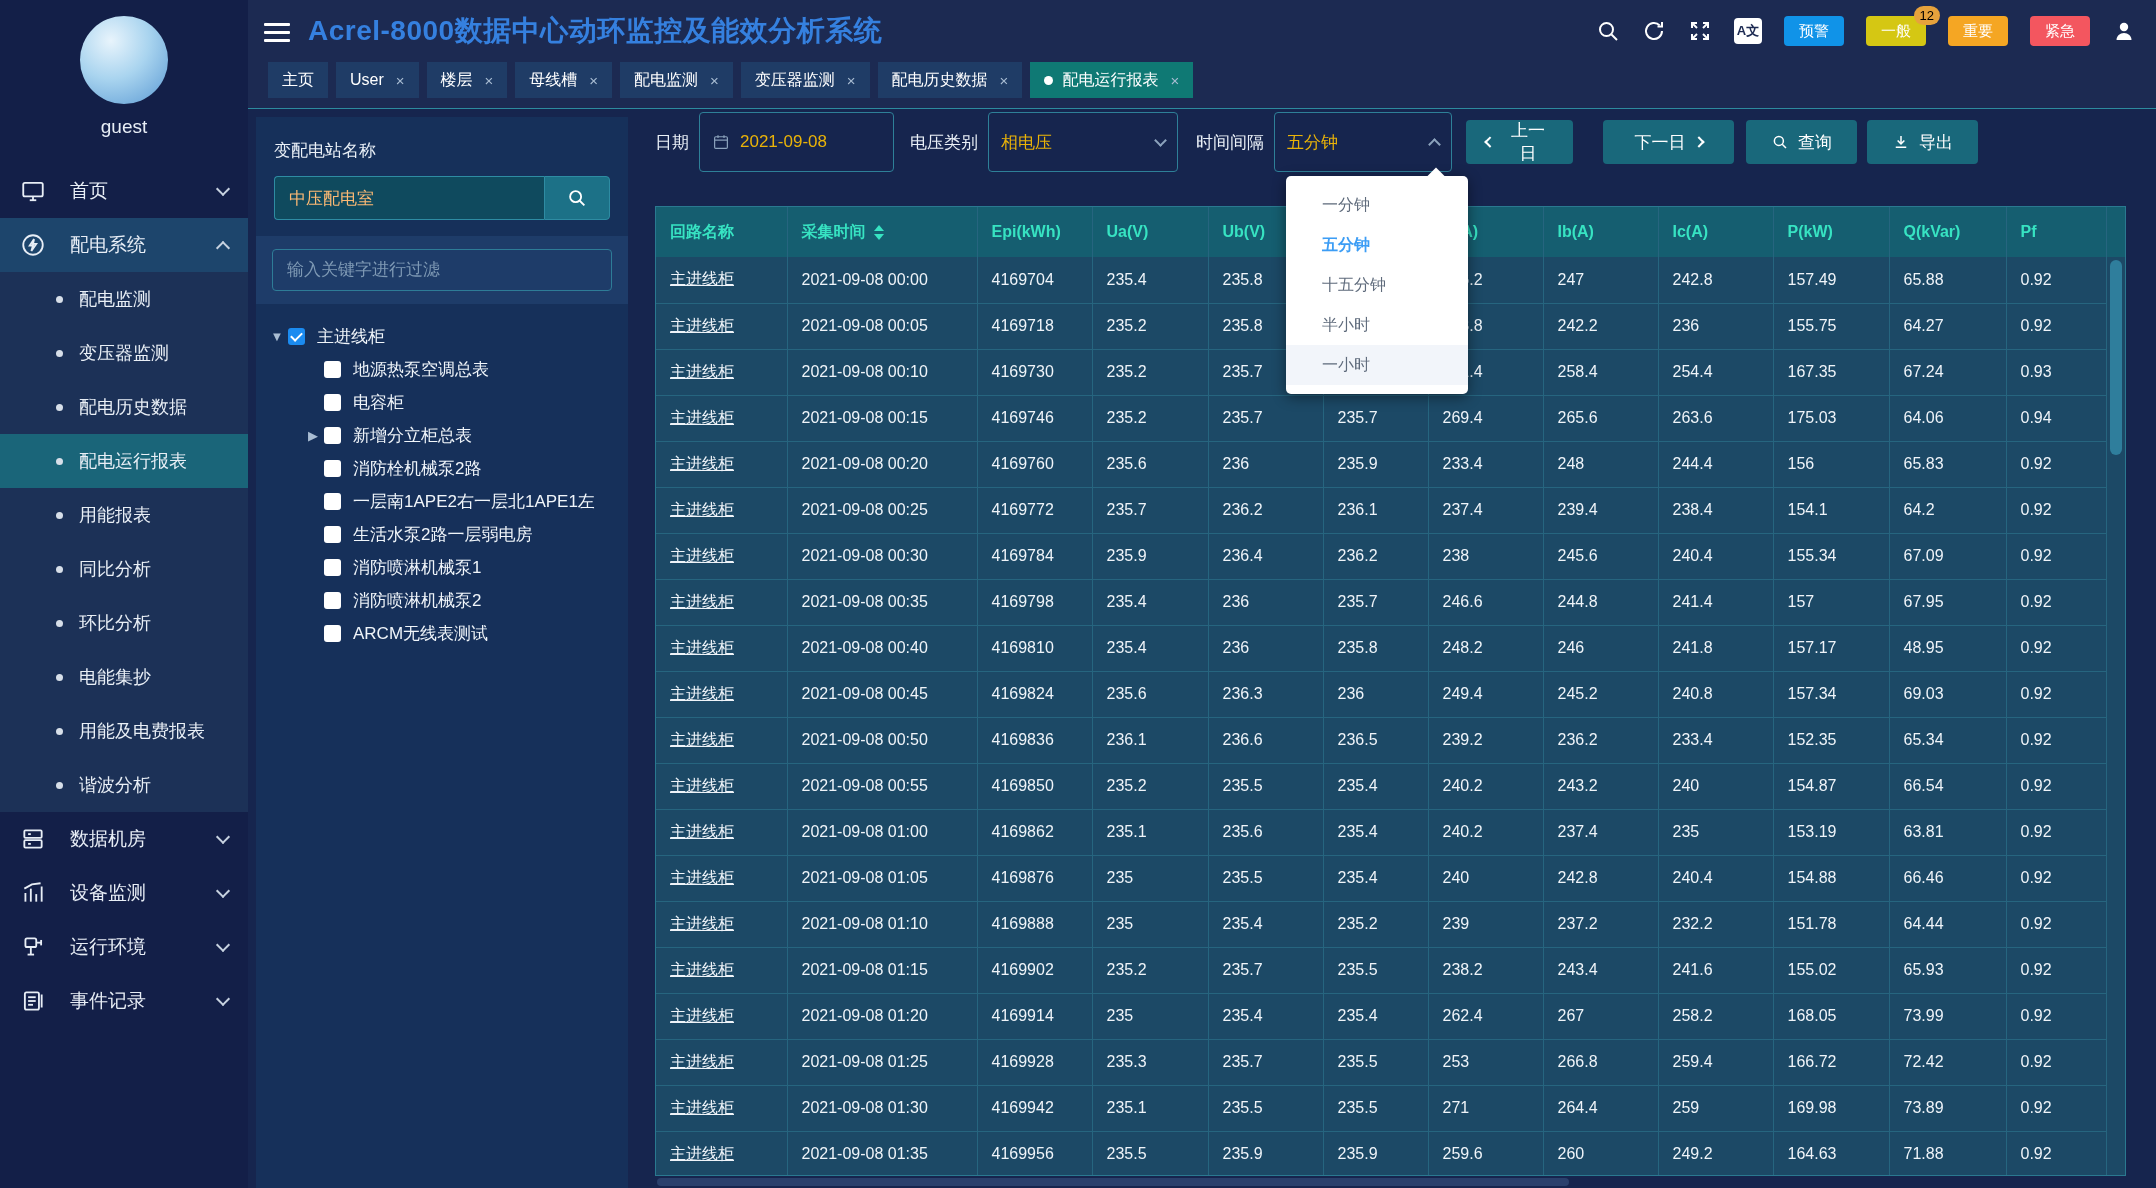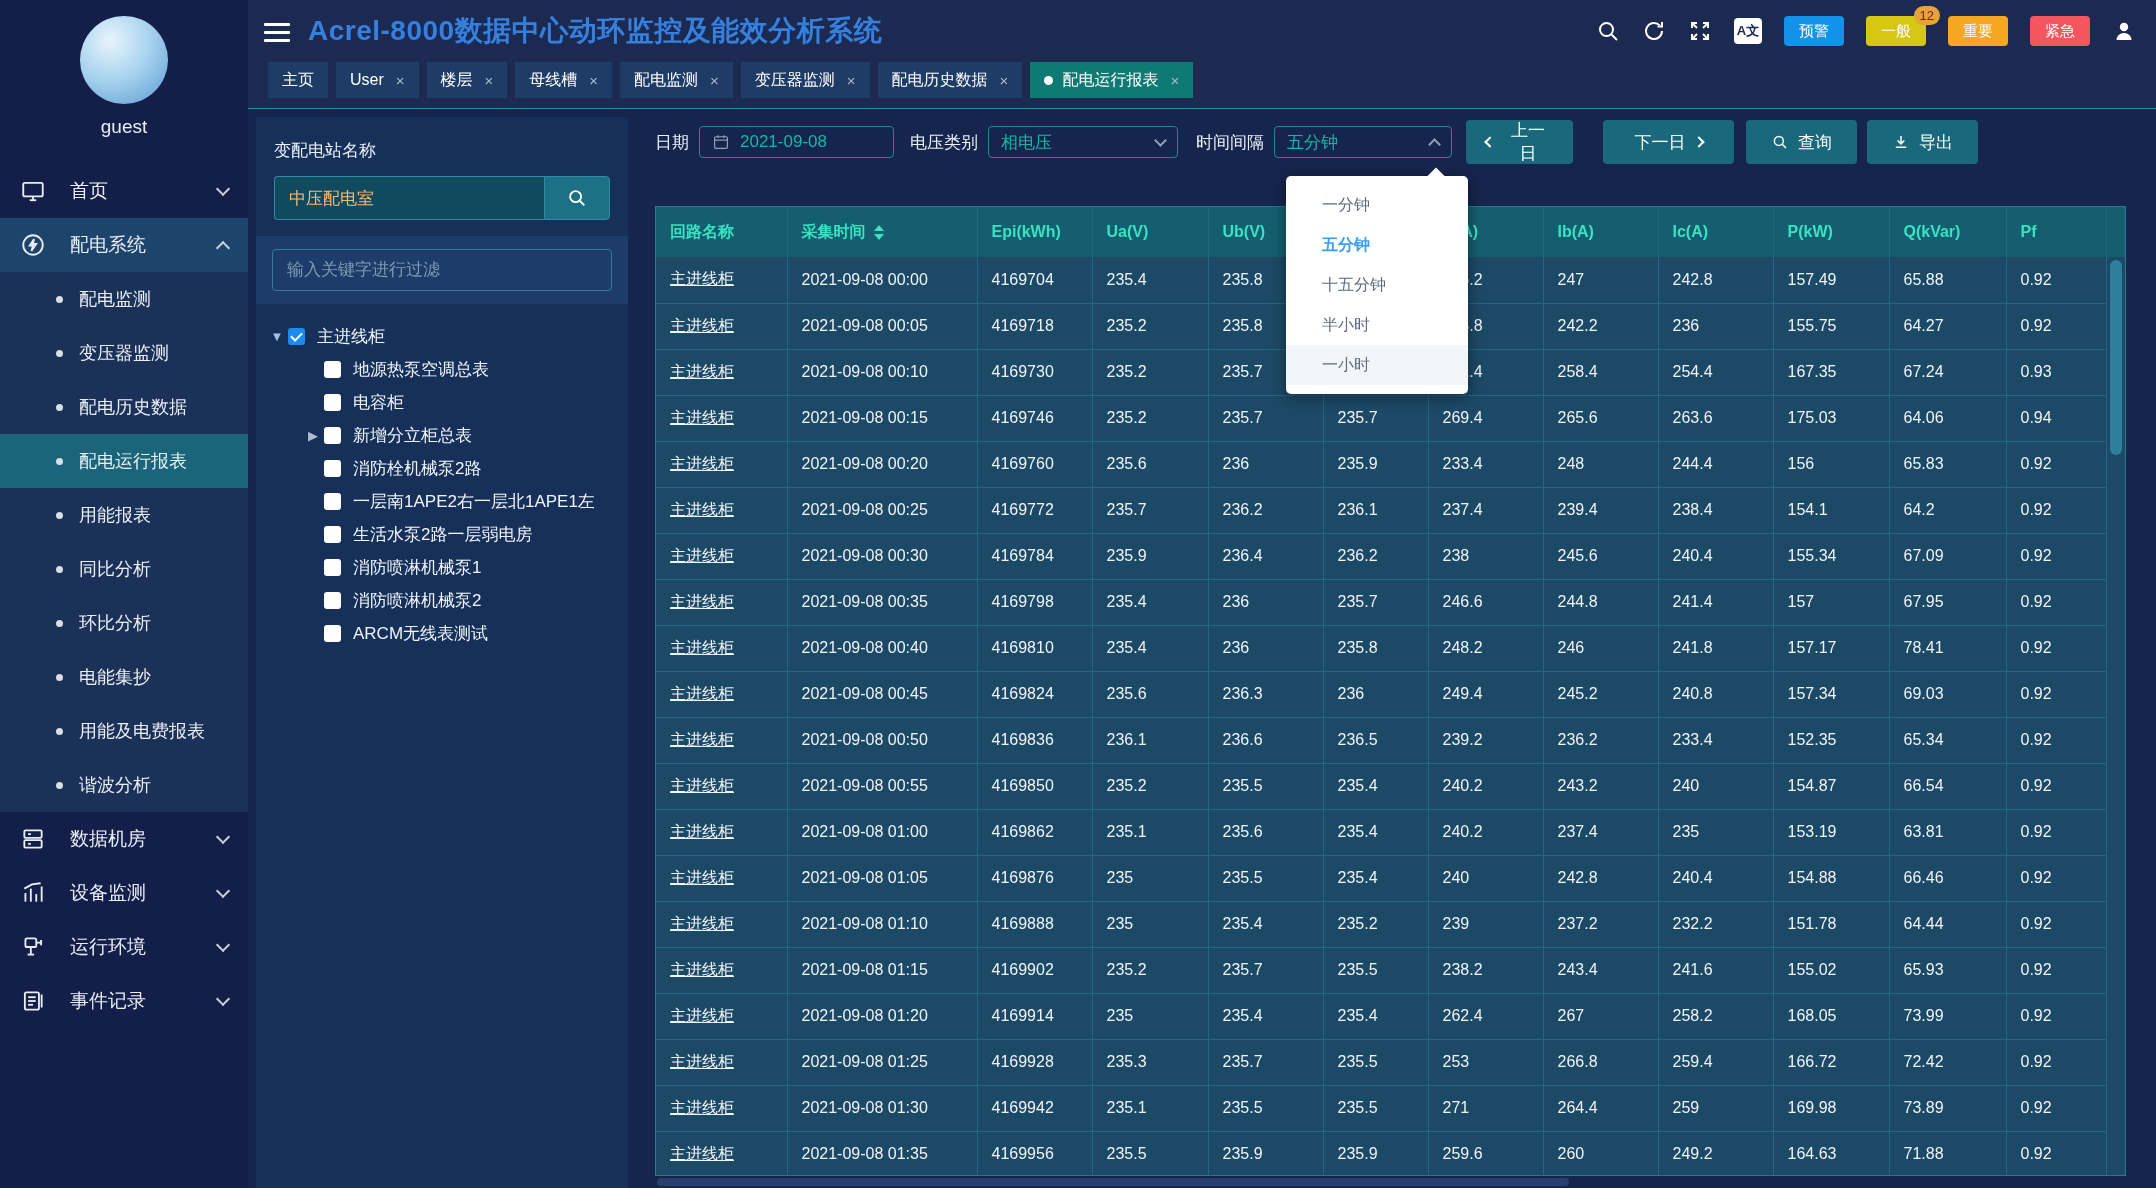--- a/index.html
+++ b/index.html
@@ -32,21 +32,21 @@
   .hamburger i { height:3px; background:#fff; border-radius:1px; }
   .hamburger i:nth-child(1) { width:26px; } .hamburger i:nth-child(2) { width:26px; } .hamburger i:nth-child(3) { width:26px; }
   .page-title { margin-left:18px; color:#3580DF; font-size:28px; font-weight:bold; letter-spacing:0.5px; white-space:nowrap; }
   .top-icons { margin-left:auto; display:flex; align-items:center; gap:22px; }
   .tool-icon { width:24px; height:24px; display:flex; cursor:pointer; }
   .tool-icon svg { stroke:#fff; fill:none; stroke-width:2; }
   .lang-box { width:28px; height:26px; background:#fff; border-radius:4px; color:#1C2A52; font-size:13px; font-weight:bold;
               display:flex; align-items:center; justify-content:center; cursor:pointer; }
   .alarm-btn { position:relative; min-width:60px; height:30px; border:none; border-radius:4px; color:#fff; font-size:15px;
                font-family:inherit; padding:0 12px; cursor:pointer; }
-  .badge { position:absolute; top:-10px; right:-14px; background:#E6A23C; color:#7f1d1d; font-size:13px; height:19px; min-width:19px;
+  .badge { position:absolute; top:-10px; right:-14px; background:#E6A23C; color:#000000; font-size:13px; height:19px; min-width:19px;
            padding:0 6px; border-radius:10px; line-height:19px; }
   .user-icon svg { fill:#fff; stroke:none; }
 
   
   .tabbar { position:absolute; left:20px; top:62px; display:flex; gap:8px; }
   .tab { height:36px; background:#1F3C66; color:#fff; font-size:16px; display:flex; align-items:center; padding:0 14px; cursor:pointer; }
   .tab.active { background:#0F7974; }
   .tab .dot { width:9px; height:9px; border-radius:50%; background:#fff; margin-right:9px; font-size:0; }
   .tab .dot:empty { display:none; }
   .tab-close { margin-left:12px; color:#A9BDD3; font-size:15px; }
@@ -75,21 +75,21 @@
   .tree-row.child { padding-left:36px; }
   .cb { width:17px; height:17px; border-radius:3px; background:#fff; margin-right:12px; flex:none; position:relative; }
   .cb.checked { background:#1B8BF0; }
   .cb.checked::after { content:""; position:absolute; left:5px; top:2px; width:5px; height:9px;
                        border-right:2px solid #fff; border-bottom:2px solid #fff; transform:rotate(45deg); }
 
   
   .main { position:absolute; left:407px; right:30px; top:0; bottom:12px; }
   .toolbar { margin-top:10px; height:46px; display:flex; align-items:center; color:#EAF0F7; font-size:17px; }
   .tb-label { margin-right:10px; white-space:nowrap; }
-  .tb-input { height:32px; border:1px solid #2E8098; border-radius:4px; background:transparent; color:#14b8a6;
+  .tb-input { height:60px; border:1px solid #2E8098; border-radius:4px; background:transparent; color:#eab308;
               display:flex; align-items:center; padding:0 12px; font-size:17px; }
   .date-input { width:195px; margin-right:16px; }
   .date-input svg { stroke:#8CA3BD; fill:none; stroke-width:1.6; margin-right:10px; flex:none; }
   .sel { justify-content:space-between; cursor:pointer; }
   .sel-voltage { width:190px; margin-right:18px; }
   .sel-interval { width:178px; margin-right:14px; }
   .sel .chev-s { width:9px; height:9px; border-right:2px solid #8CA3BD; border-bottom:2px solid #8CA3BD; transform:rotate(45deg); margin-top:-4px; }
   .sel .chev-s.up { transform:rotate(-135deg); margin-top:5px; }
   .btn { height:44px; background:#19687B; border:none; border-radius:4px; color:#fff; font-size:17px; font-family:inherit;
          display:flex; align-items:center; justify-content:center; gap:9px; cursor:pointer; padding:0 20px; }
@@ -693,21 +693,21 @@
                 <td><span class="link">主进线柜</span></td>
                 <td>2021-09-08 00:40</td>
                 <td>4169810</td>
                 <td>235.4</td>
                 <td>236</td>
                 <td>235.8</td>
                 <td>248.2</td>
                 <td>246</td>
                 <td>241.8</td>
                 <td>157.17</td>
-                <td>78.41</td>
+                <td>48.95</td>
                 <td>0.92</td>
               </tr>
 
               <tr>
                 <td><span class="link">主进线柜</span></td>
                 <td>2021-09-08 00:45</td>
                 <td>4169824</td>
                 <td>235.6</td>
                 <td>236.3</td>
                 <td>236</td>

